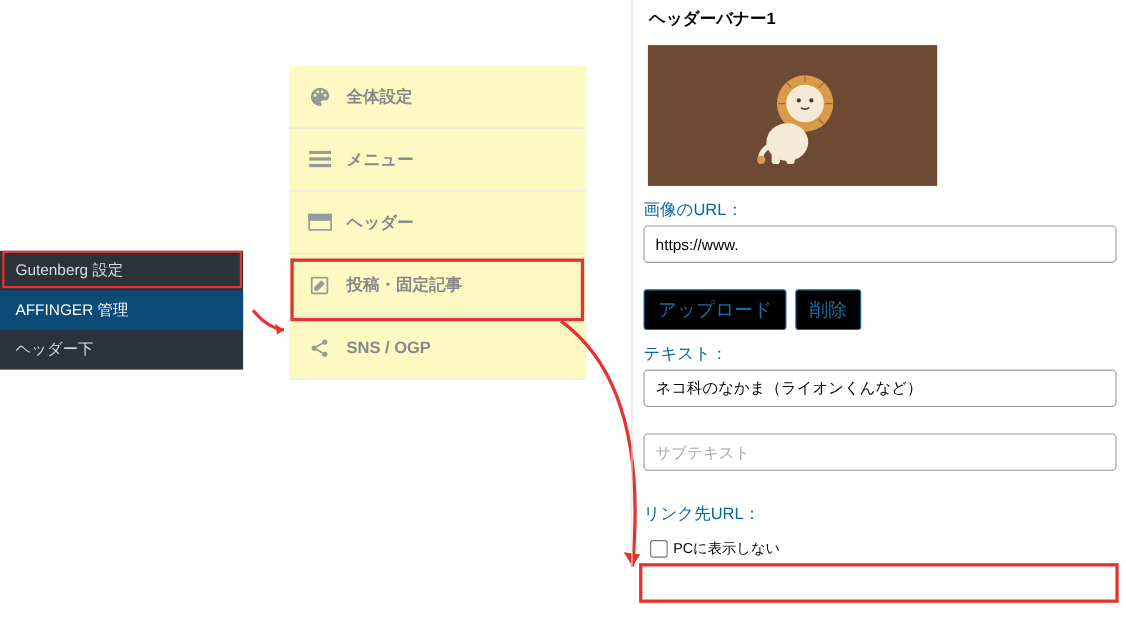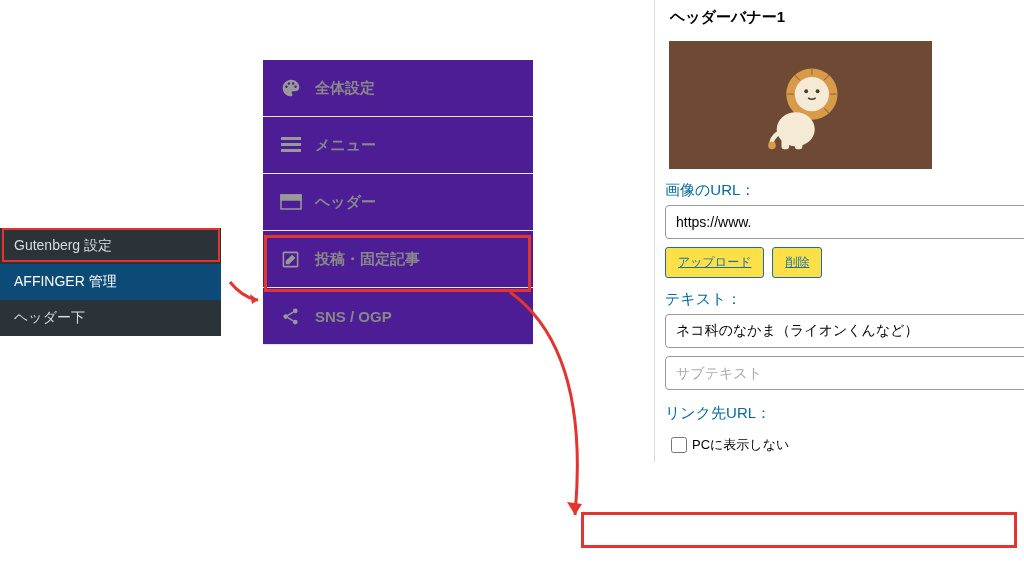--- a/index.html
+++ b/index.html
@@ -5,39 +5,39 @@
 * { box-sizing: border-box; margin: 0; padding: 0; }
 body { font-family: -apple-system, "Hiragino Sans", sans-serif; width: 1024px; height: 576px; background: #fff; position: relative; }
 
 
 .sidebar { position: absolute; left: 0; top: 228px; width: 221px; background: #2b3338; }
 .sidebar-item { padding: 9px 14px; color: #d5dde2; font-size: 14px; cursor: pointer; }
 .sidebar-item.active { background: #0c4b78; color: #fff; }
 .sidebar-highlight { position: absolute; left: 2px; top: 228px; width: 218px; height: 34px; border: 2px solid #e3342f; pointer-events: none; }
 
 
-.menu { position: absolute; left: 263px; top: 60px; width: 270px; background: #4c1d95; }
+.menu { position: absolute; left: 263px; top: 60px; width: 270px; background: #fef9c3; }
 .menu-item { display: flex; align-items: center; padding: 18px 16px; border-bottom: 1px solid #e6e6e6; color: #888; font-weight: 600; font-size: 15px; cursor: pointer; }
 .menu-item.active { background: #fff; color: #222; }
 .menu-icon { width: 23px; height: 20px; margin-right: 13px; display: flex; align-items: center; justify-content: center; }
 .menu-highlight { position: absolute; left: 264px; top: 235px; width: 267px; height: 57px; border: 3px solid #e3342f; pointer-events: none; }
 
 
 .arrow1 { position: absolute; left: 228px; top: 280px; width: 40px; height: 30px; }
 .arrow2 { position: absolute; left: 320px; top: 290px; width: 280px; height: 240px; }
 
 
-.panel { position: absolute; right: 0; top: 0; width: 370px; border-left: 1px solid #ddd; padding: 0 0 0 10px; }
+.panel { position: absolute; right: 0; top: 0; width: 450px; border-left: 1px solid #ddd; padding: 0 0 0 10px; }
 .panel-title { font-size: 15px; font-weight: 600; padding: 8px 5px 14px; }
 .preview { width: 263px; height: 128px; background: #6e4a34; display: flex; align-items: center; justify-content: center; margin-bottom: 12px; margin-left: 4px; }
 .field-label { font-size: 15px; color: #0369a1; margin: 6px 0 5px; }
-.text-input { width: 430px; padding: 8px 10px; border: 1px solid #999; border-radius: 4px; font-size: 14px; margin-bottom: 8px; }
+.text-input { width: 430px; padding: 8px 10px; border: 1px solid #999; border-radius: 4px; font-size: 14px; margin-bottom: 24px; }
 .text-input::placeholder { color: #aaa; }
 .btn-row { display: flex; gap: 8px; margin-bottom: 12px; }
-.btn { padding: 6px 12px; border: 1px solid #1a6fa8; background: #fde047; color: #1a6fa8; border-radius: 3px; font-size: 12px; cursor: pointer; text-decoration: underline; }
+.btn { padding: 6px 12px; border: 1px solid #1a6fa8; background: #000000; color: #1a6fa8; border-radius: 3px; font-size: 17px; cursor: pointer; }
 .check-row { display: flex; gap: 16px; padding: 8px 6px; align-items: center; }
 .check-row label { font-size: 13px; display: flex; align-items: center; gap: 5px; }
 .check-row input[type=checkbox] { width: 16px; height: 16px; }
 .check-highlight { position: absolute; right: 7px; top: 512px; width: 436px; height: 36px; border: 3px solid #e3342f; pointer-events: none; }
 
 svg { display: block; }
 </style>
 </head>
 <body>
 

